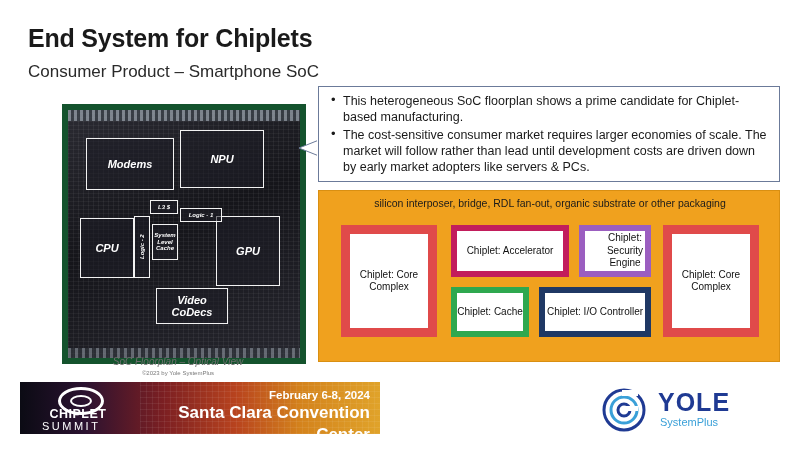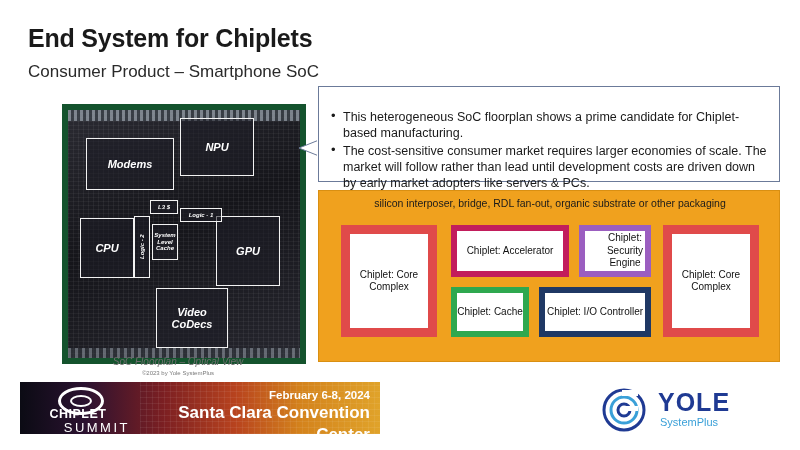--- a/index.html
+++ b/index.html
@@ -117,21 +117,21 @@
   
   .callout {
     position: absolute;
     left: 318px;
     top: 86px;
     width: 462px;
     height: 96px;
     border: 1px solid #6b7a99;
     background: #ffffff;
     box-sizing: border-box;
-    padding: 22px 8px 4px 10px;
+    padding: 6px 8px 4px 10px;
   }
   .callout ul {
     margin: 0;
     padding: 0;
     list-style: none;
   }
   .callout li {
     position: relative;
     font-size: 12.5px;
     color: #1a1a1a;
@@ -253,25 +253,25 @@
     position: absolute;
     left: 0; top: 20px;
     width: 96px;
     font-size: 12.5px;
     font-weight: bold;
     letter-spacing: 0.5px;
     text-align: center;
   }
   .cs-sub {
     position: absolute;
-    left: 4px; top: 33px;
+    left: 12px; top: 33px;
     width: 96px;
-    font-size: 13px;
+    font-size: 11px;
     letter-spacing: 2.5px;
-    text-align: right;
+    text-align: left;
   }
   .footer-event {
     position: absolute;
     left: 140px;
     top: 388px;
     width: 230px;
     color: #ffffff;
     text-align: right;
   }
   .fe-date {
@@ -329,24 +329,24 @@
 
   <div class="title">End System for Chiplets</div>
   <div class="subtitle">Consumer Product – Smartphone SoC</div>
 
   <div class="floorplan">
     <div class="fp-noise"></div>
     <div class="fp-topbar"></div>
     <div class="fp-botbar"></div>
 
     <div class="blk" style="left:18px; top:28px; width:88px; height:52px;">Modems</div>
-    <div class="blk" style="left:112px; top:8px; width:74px; height:58px;">NPU</div>
+    <div class="blk" style="left:112px; top:20px; width:84px; height:58px;">NPU</div>
     <div class="blk" style="left:12px; top:108px; width:54px; height:60px;">CPU</div>
     <div class="blk" style="left:148px; top:106px; width:64px; height:70px;">GPU</div>
-    <div class="blk" style="left:88px; top:178px; width:72px; height:60px;">Video CoDecs</div>
+    <div class="blk" style="left:88px; top:178px; width:72px; height:36px;">Video CoDecs</div>
     <div class="blk vert tiny" style="left:66px; top:106px; width:16px; height:62px;">Logic - 2</div>
     <div class="blk tiny" style="left:112px; top:98px; width:42px; height:14px;">Logic - 1</div>
     <div class="blk tiny" style="left:82px; top:90px; width:28px; height:14px;">L3 $</div>
     <div class="blk tiny" style="left:84px; top:114px; width:26px; height:36px;">System Level Cache</div>
   </div>
   <div class="fp-caption">SoC Floorplan – Optical View</div>
   <div class="fp-credit">©2023 by Yole SystemPlus</div>
 
   <svg class="callout-tail" viewBox="0 0 24 20">
     <polygon points="24,2 4,10 24,18" fill="#ffffff" stroke="#6b7a99" stroke-width="1"></polygon>

